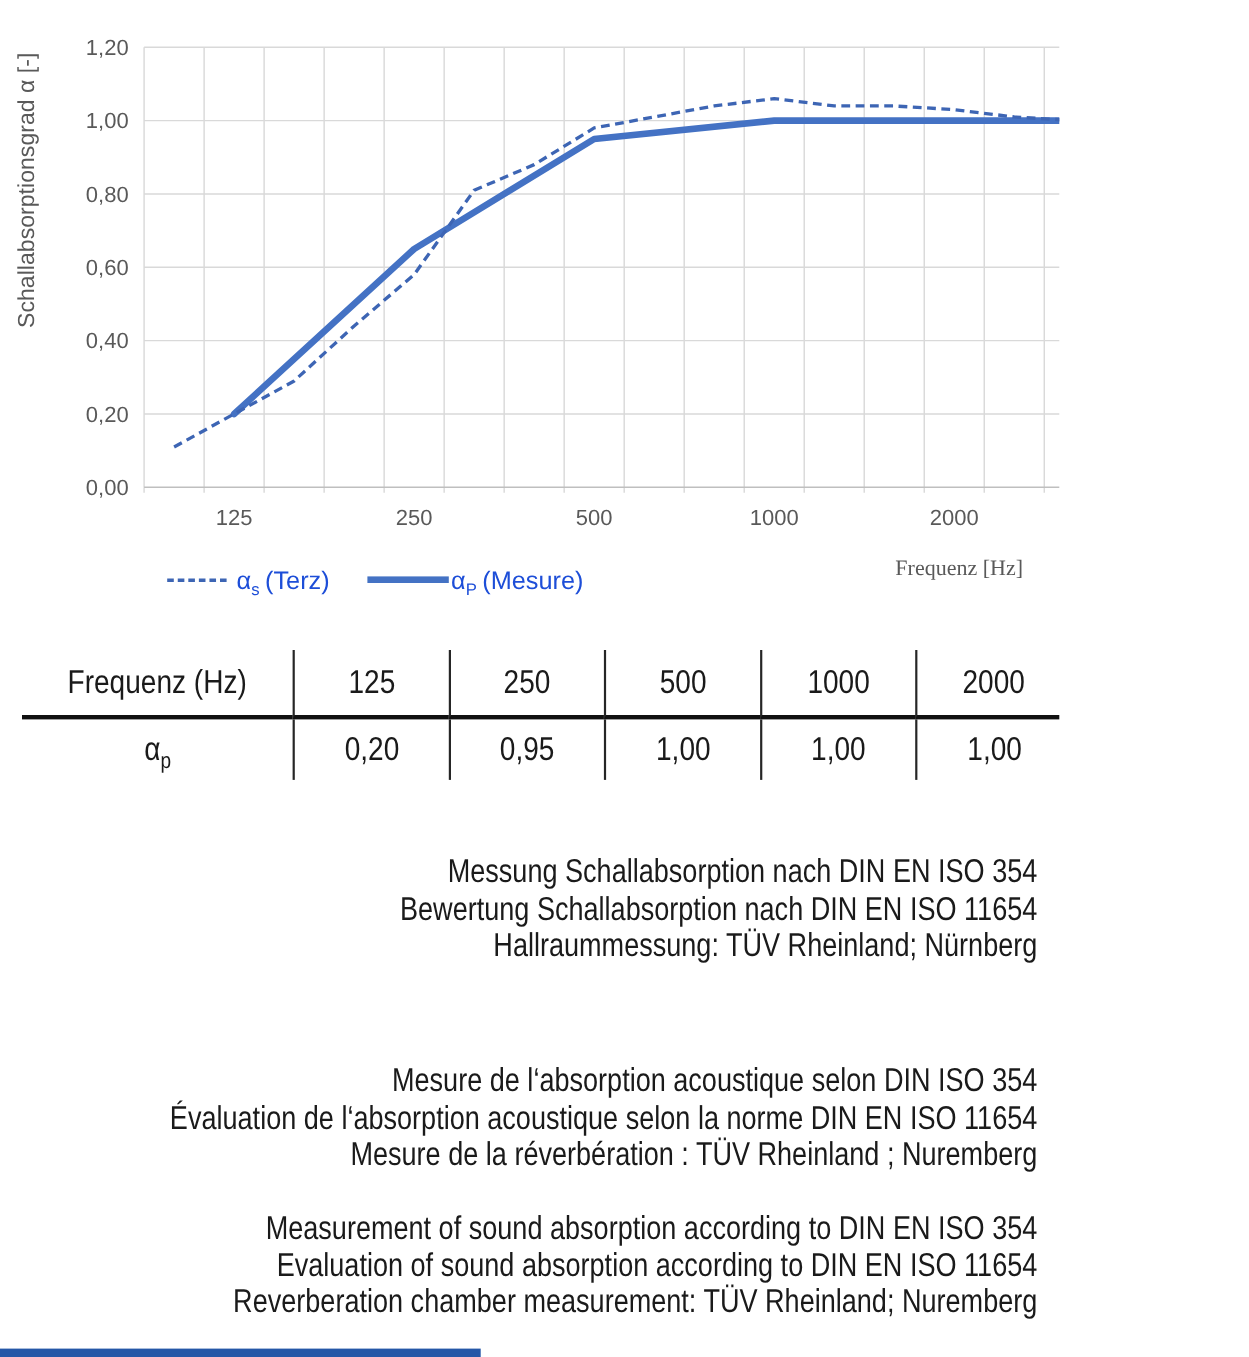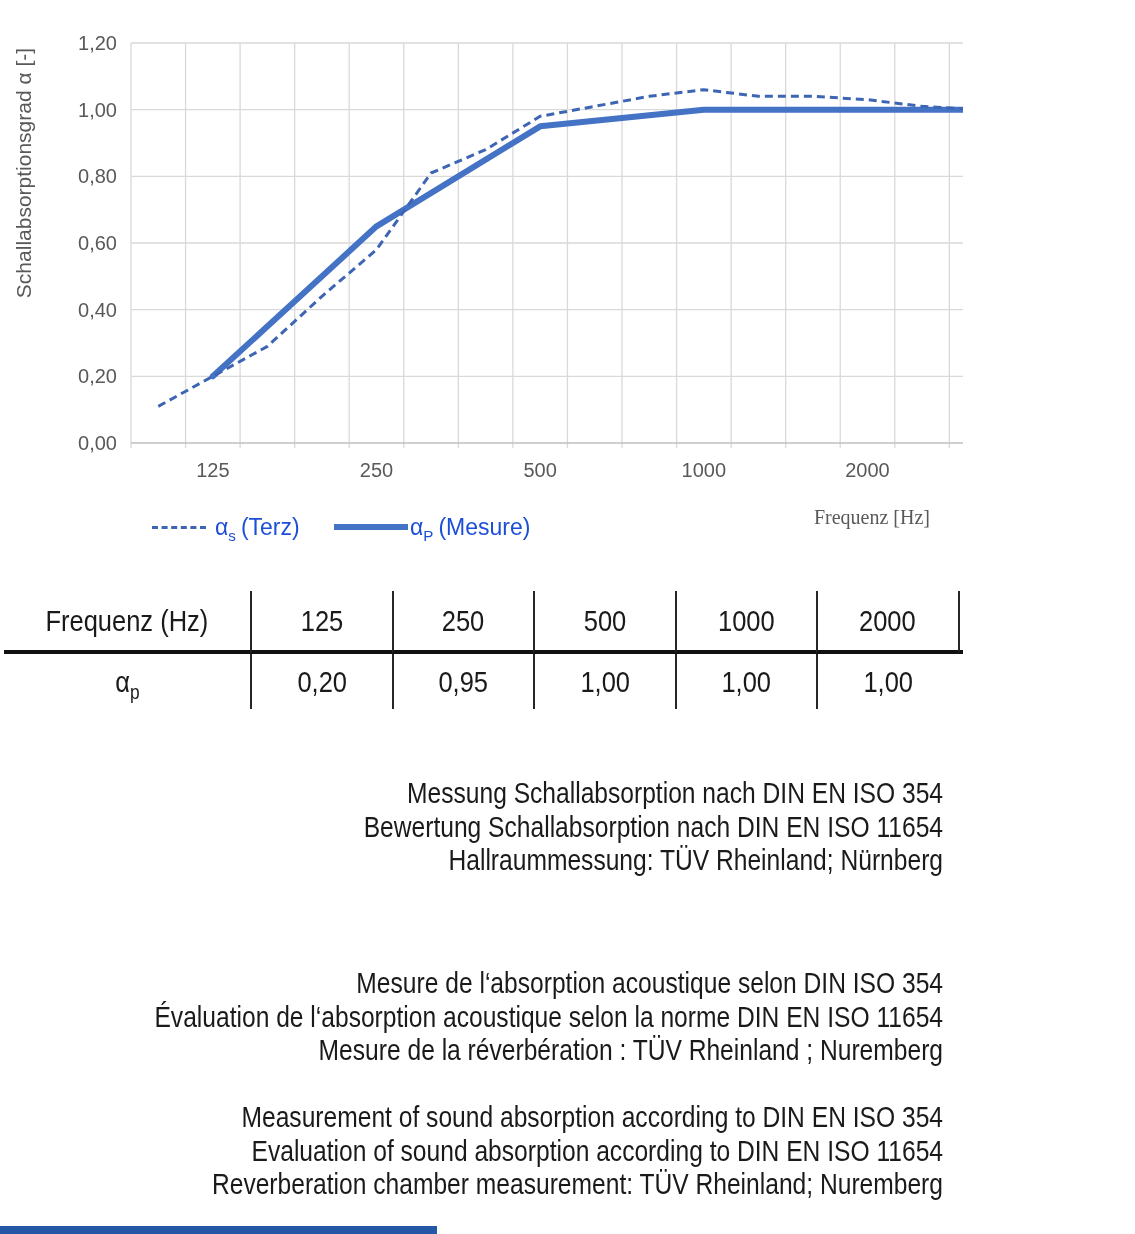--- a/index.html
+++ b/index.html
@@ -8,21 +8,21 @@
   svg text{font-family:"Liberation Sans",sans-serif;}
   
   .legend-item{position:absolute;top:512px;height:30px;display:flex;align-items:center;}
   .swatch-dashed{display:inline-block;width:54px;height:0;border-top:3px dashed #3d65b4;margin-right:9px;}
   .swatch-solid{display:inline-block;width:74px;height:6px;background:#4472c4;margin-right:2px;}
   .legend-text{font-size:23px;color:#1d4ed8;white-space:nowrap;}
   .legend-text sub{font-size:66%;line-height:0;}
   .lg-rest{margin-left:5px;}
   .x-axis-title{position:absolute;top:506px;right:33px;font-size:20px;color:#595959;font-family:Liberation Serif, serif;}
   
-  .spec-table{position:absolute;left:4px;top:591px;width:1095px;display:grid;
+  .spec-table{position:absolute;left:20px;top:591px;width:1095px;display:grid;
               grid-template-columns:246px repeat(6,1fr);}
   .cell{display:flex;align-items:center;justify-content:center;font-size:30px;white-space:nowrap;}
   .cell.hd{height:59px;border-bottom:4px solid #111;}
   .cell.dt{height:55px;}
   .cell.vline{border-left:2px solid #262626;}
   .cond{display:inline-block;transform:scaleX(0.85);}
   .cond sub{font-size:68%;line-height:0;}
   
   .note-block{position:absolute;right:20px;width:1100px;text-align:right;}
   .note-line{line-height:33.5px;font-size:30px;white-space:nowrap;transform:scaleX(0.82);transform-origin:100% 50%;}

